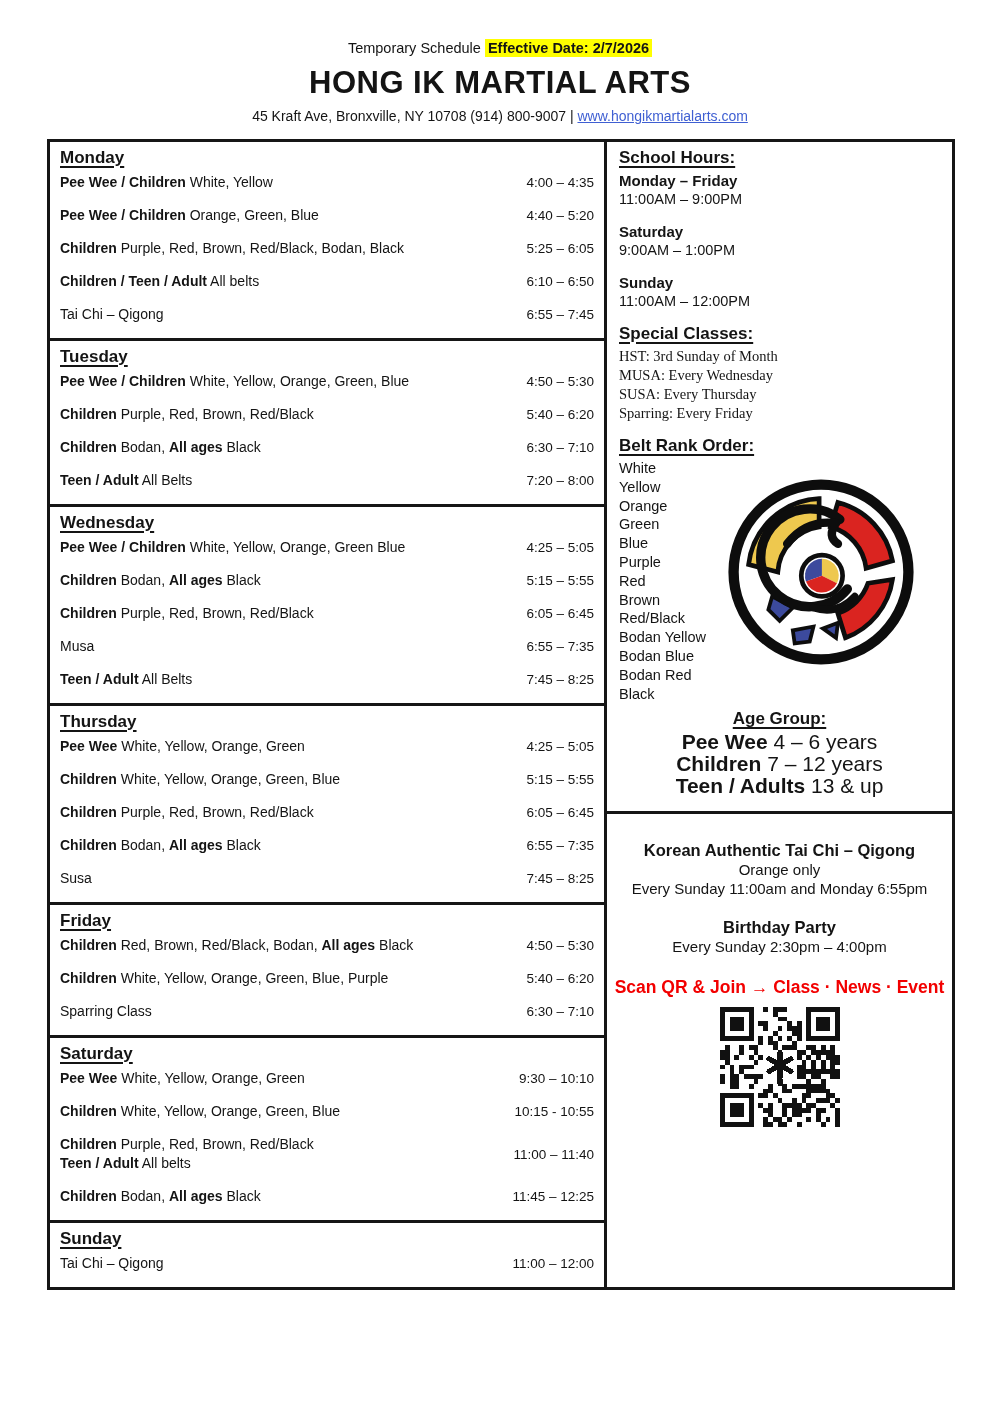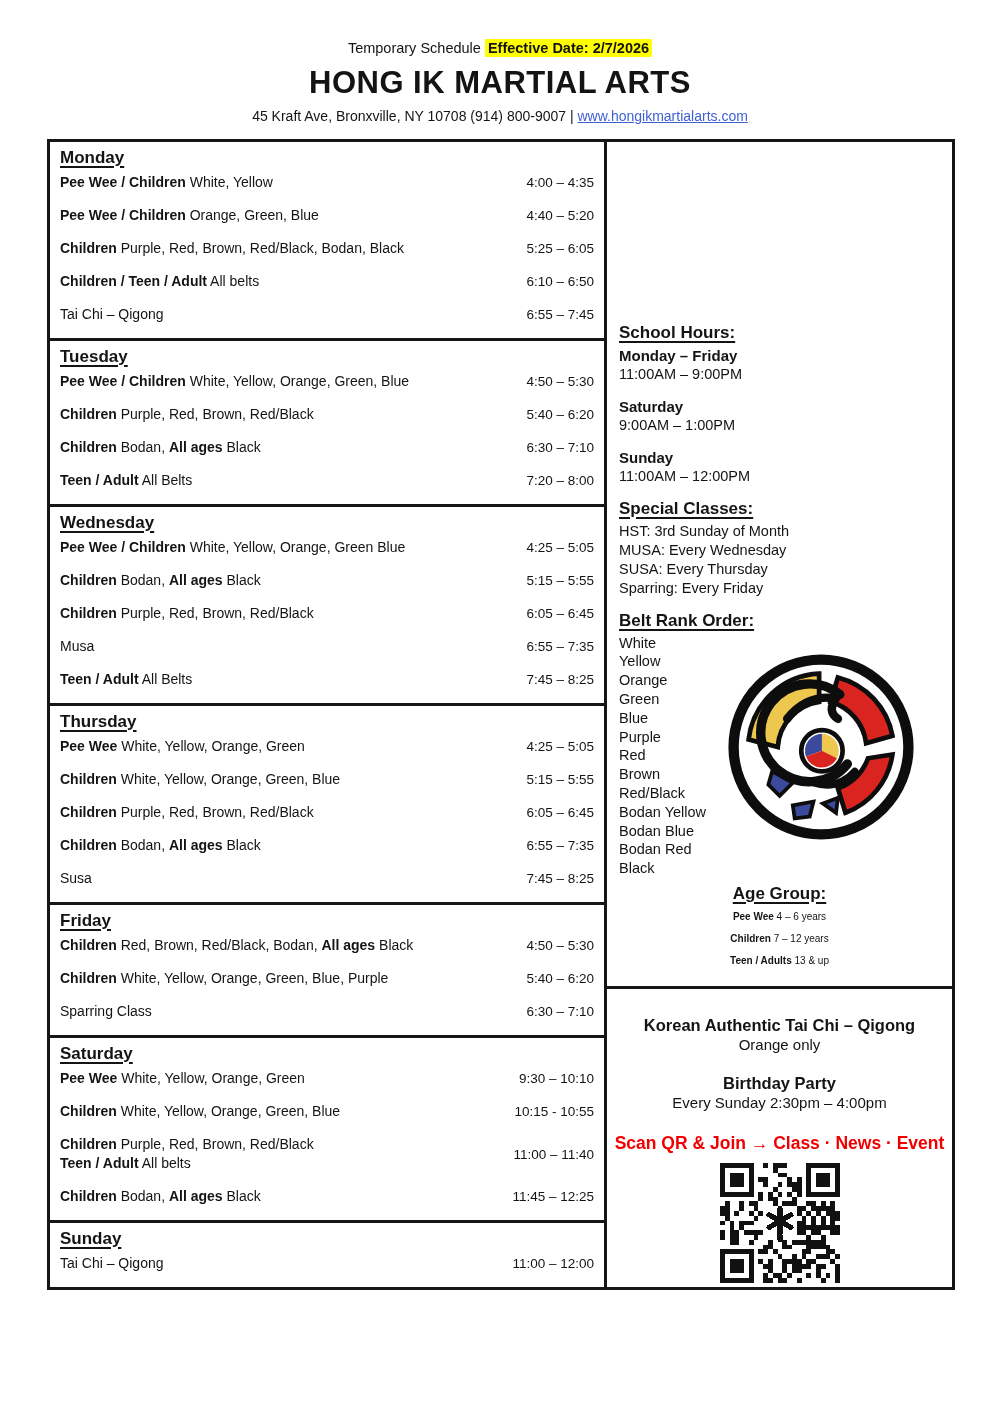--- a/index.html
+++ b/index.html
@@ -15,45 +15,45 @@
   }
   .page{padding-top:40px;}
   
   .header{text-align:center;}
   .pre-line{font-size:14.5px;}
   .highlight{background:var(--highlight);font-weight:700;padding:1px 3px;}
   .main-title{font-size:31px;font-weight:800;letter-spacing:.5px;margin:9px 0 7px;}
   .address{font-size:14px;}
   .link{color:var(--link);text-decoration:underline;cursor:pointer;}
   
-  .board{margin:15px 45px 0 47px;width:908px;border:3px solid var(--border);display:flex;align-items:flex-end;}
+  .board{margin:15px 45px 0 47px;width:908px;border:3px solid var(--border);display:flex;align-items:flex-start;}
   .left-col{width:557px;border-right:3px solid var(--border);display:flex;flex-direction:column;}
   .right-col{flex:1;display:flex;flex-direction:column;}
   
   .day{padding:6px 10px 0 10px;border-bottom:3px solid var(--border);}
   .day:last-child{border-bottom:none;flex:1;}
   .day-title{font-size:17px;font-weight:800;text-decoration:underline;text-underline-offset:3px;text-decoration-thickness:2px;margin-bottom:5px;}
   .row{display:flex;align-items:center;margin-bottom:14px;}
   .row-label{flex:1;font-size:14px;line-height:19px;}
   .row-time{font-size:13.5px;white-space:nowrap;padding-left:8px;}
   .b{font-weight:700;margin-top:7px;}
   
   .right-top{padding:6px 12px 8px;border-bottom:3px solid var(--border);}
   .section-title{font-size:17px;font-weight:800;text-decoration:underline;text-underline-offset:3px;text-decoration-thickness:2px;margin:0 0 3px;}
   .sh-entry{margin-bottom:13px;}
   .sh-entry .lbl{font-weight:700;font-size:15px;line-height:19px;}
   .sh-entry .hrs{font-size:14.5px;line-height:19px;}
   .special{margin-top:12px;}
-  .special .item{font-size:14.5px;line-height:19px;}
+  .special .item{font-size:14.5px;line-height:19px;font-family:Liberation Serif, serif;}
   .belt{margin-top:13px;position:relative;min-height:250px;}
   .belt .item{font-size:14.5px;line-height:18.8px;}
   .logo-wrap{position:absolute;top:42px;left:104px;width:196px;height:188px;}
   .age{margin-top:6px;text-align:center;padding-bottom:6px;}
   .age .section-title{display:inline-block;margin-bottom:2px;}
-  .age-entry{font-size:10px;line-height:22px;}
+  .age-entry{font-size:21px;line-height:22px;}
   .right-bottom{flex:1;padding:26px 6px 0;text-align:center;}
   .rb-title{font-weight:800;font-size:16.5px;line-height:20px;}
   .rb-line{font-size:15px;line-height:19px;}
   .birthday{margin-top:19px;}
   .qr-caption{color:var(--accent-red);font-weight:800;font-size:17.5px;margin-top:21px;}
   .qr{margin-top:9px;display:inline-block;width:120px;height:120px;}
 </style>
 </head>
 <body>
 
@@ -340,20 +340,21 @@
               <div class="age-entry"><span class="b">Children</span><span> 7 – 12 years</span></div>
               <div class="age-entry"><span class="b">Teen / Adults</span><span> 13 &amp; up</span></div>
             </div>
         </div>
 
       </div>
 
       <div class="right-bottom">
         <div class="rb-title">Korean Authentic Tai Chi – Qigong</div>
         <div class="rb-line">Orange only</div>
+        <div class="rb-line">Every Sunday 11:00am and Monday 6:55pm</div>
         <div class="birthday">
           <div class="rb-title">Birthday Party</div>
           <div class="rb-line">Every Sunday 2:30pm – 4:00pm</div>
         </div>
         <div class="qr-caption">Scan QR &amp; Join → Class · News · Event</div>
         <div class="qr"><svg viewBox="0 0 25 25" width="120" height="120" shape-rendering="crispEdges">
               <rect x="0" y="0" width="25" height="25" fill="#ffffff"></rect>
               <rect x="9" y="0" width="1" height="1" fill="#111111"></rect>
               <rect x="11" y="0" width="1" height="1" fill="#111111"></rect>
               <rect x="12" y="0" width="1" height="1" fill="#111111"></rect>

